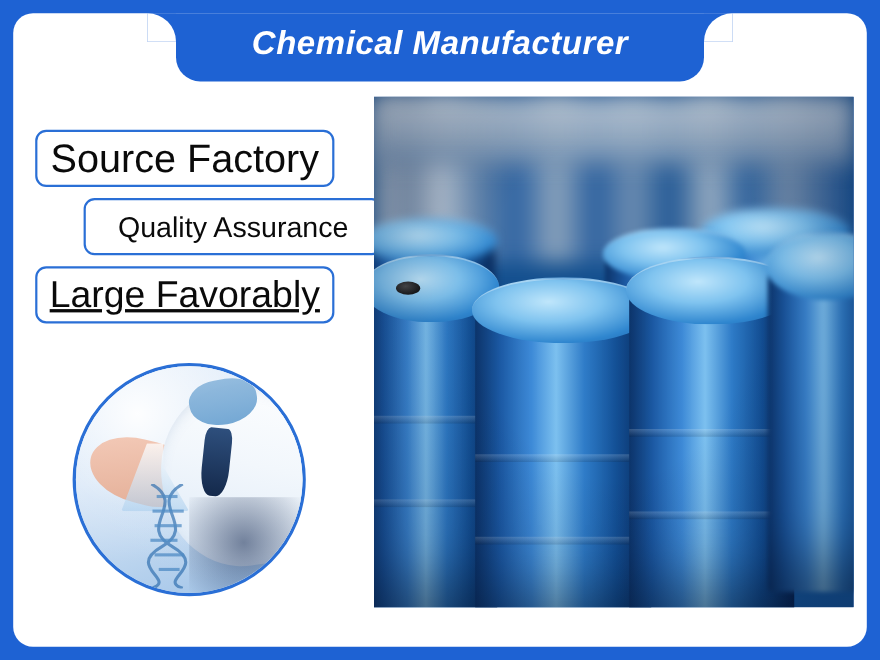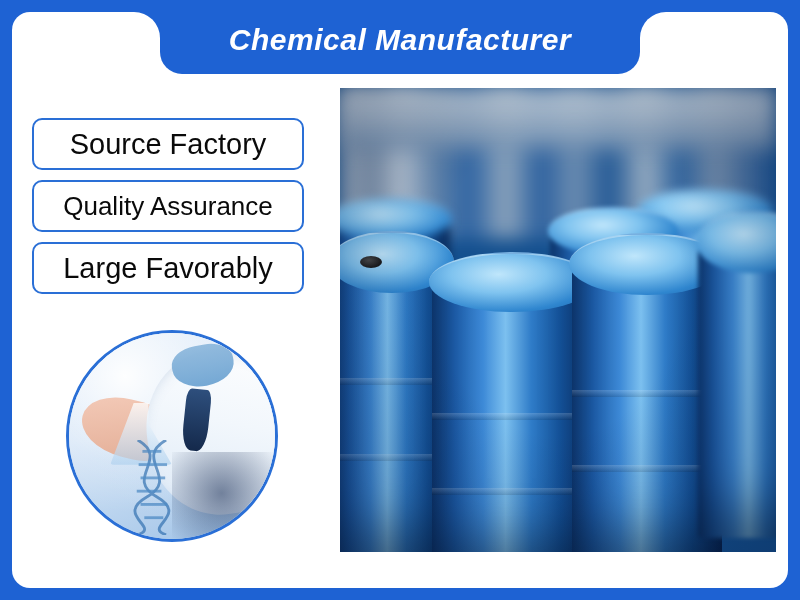--- a/index.html
+++ b/index.html
@@ -95,23 +95,23 @@
     background: #ffffff;
     border: 2px solid #2a6fd6;
     border-radius: 10px;
     color: #0a0a0a;
     font-size: 27px;
     text-align: center;
     line-height: 48px;
     white-space: nowrap;
     overflow: hidden;
   }
-  #pill-0 { font-size: 29px; }
-  #pill-1 { font-size: 26px; }
-  #pill-2 { font-size: 29px; }
+  #pill-0 { font-size: 36px; }
+  #pill-1 { font-size: 26px; margin-left: 44px; }
+  #pill-2 { font-size: 34px; text-decoration: underline; }
 
   
   #lab-circle {
     position: absolute;
     left: 66px;
     top: 330px;
     width: 206px;
     height: 206px;
     border-radius: 50%;
     border: 3px solid #2a6fd6;

